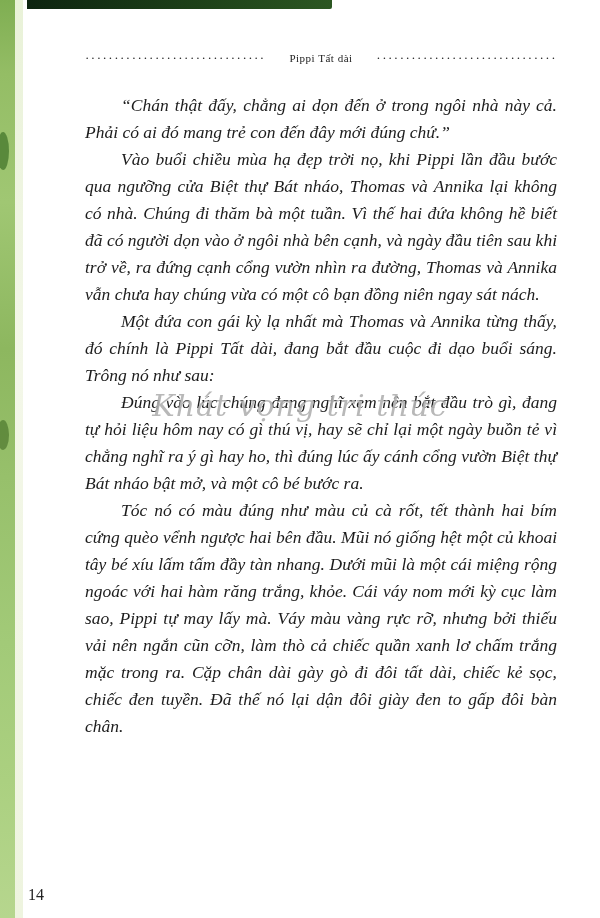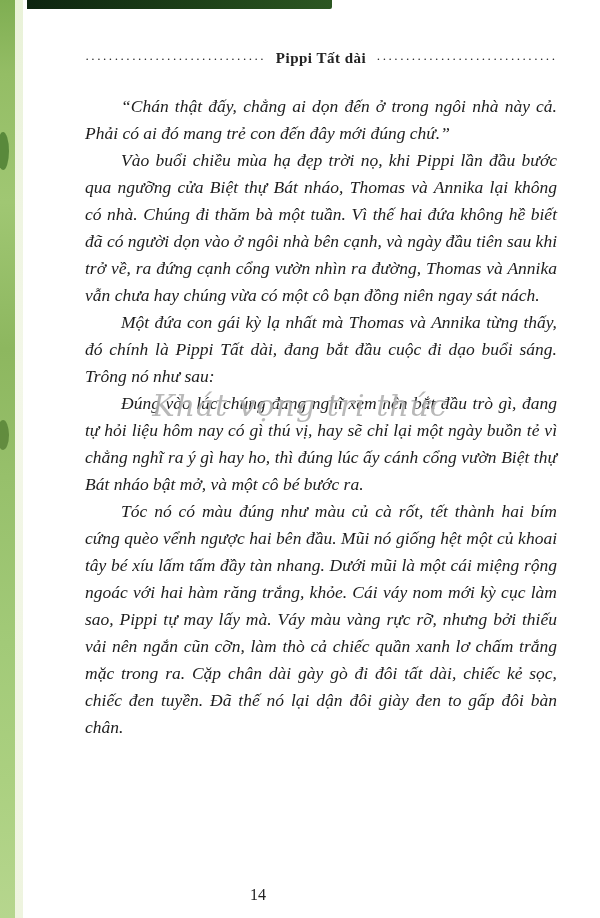--- a/index.html
+++ b/index.html
@@ -35,21 +35,21 @@
   .header{
     display:flex;align-items:center;justify-content:center;
     font-size:16px;color:#222;margin-bottom:26px;white-space:nowrap;
   }
   .header .dots{
     font-size:13px;letter-spacing:1.5px;color:#2a2a2a;overflow:hidden;
     flex:1 1 auto;
   }
   .header .dots.right{text-align:right;}
   .header .title{
-    font-weight:bold;padding:0 8px;font-size:15px;letter-spacing:.5px;flex:0 0 auto;
+    font-weight:normal;padding:0 8px;font-size:11px;letter-spacing:.5px;flex:0 0 auto;
   }
   .content{
     font-size:17.5px;line-height:27px;text-align:justify;
     text-justify:inter-word;color:#1c1c1c;font-style:italic;
   }
   .para{margin:0;text-indent:36px;}
   
   .watermark{
     position:absolute;left:0;top:392px;width:600px;text-align:center;
     pointer-events:none;z-index:5;
@@ -62,22 +62,22 @@
     text-shadow:0 1px 0 rgba(255,255,255,0.85), 0 -1px 0 rgba(255,255,255,0.6);
   }
   .wm2{
     display:block;margin-top:-4px;
     font-family:"DejaVu Serif","Liberation Serif",serif;
     font-style:italic;font-size:30px;letter-spacing:1px;
     color:rgba(125,125,125,0.55);
     text-shadow:0 1px 0 rgba(255,255,255,0.8);
   }
   .pagenum{
-    position:absolute;left:0;bottom:14px;width:516px;text-align:center;
-    font-size:16px;color:#222;
+    position:absolute;left:0;bottom:14px;width:516px;
+    font-size:16px;color:#222;padding-left:28px;
   }
 </style>
 </head>
 <body>
 
 <div class="book-edge">
   <div class="edge-blob b1"></div>
   <div class="edge-blob b2"></div>
 </div>
 <div class="book-edge-light"></div>

